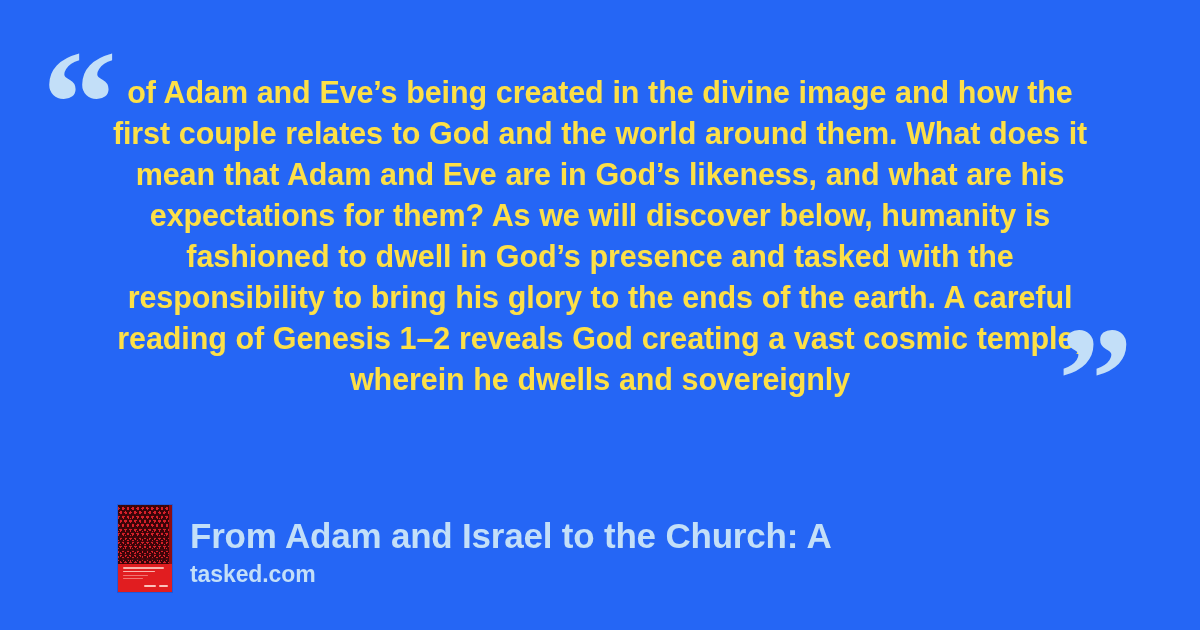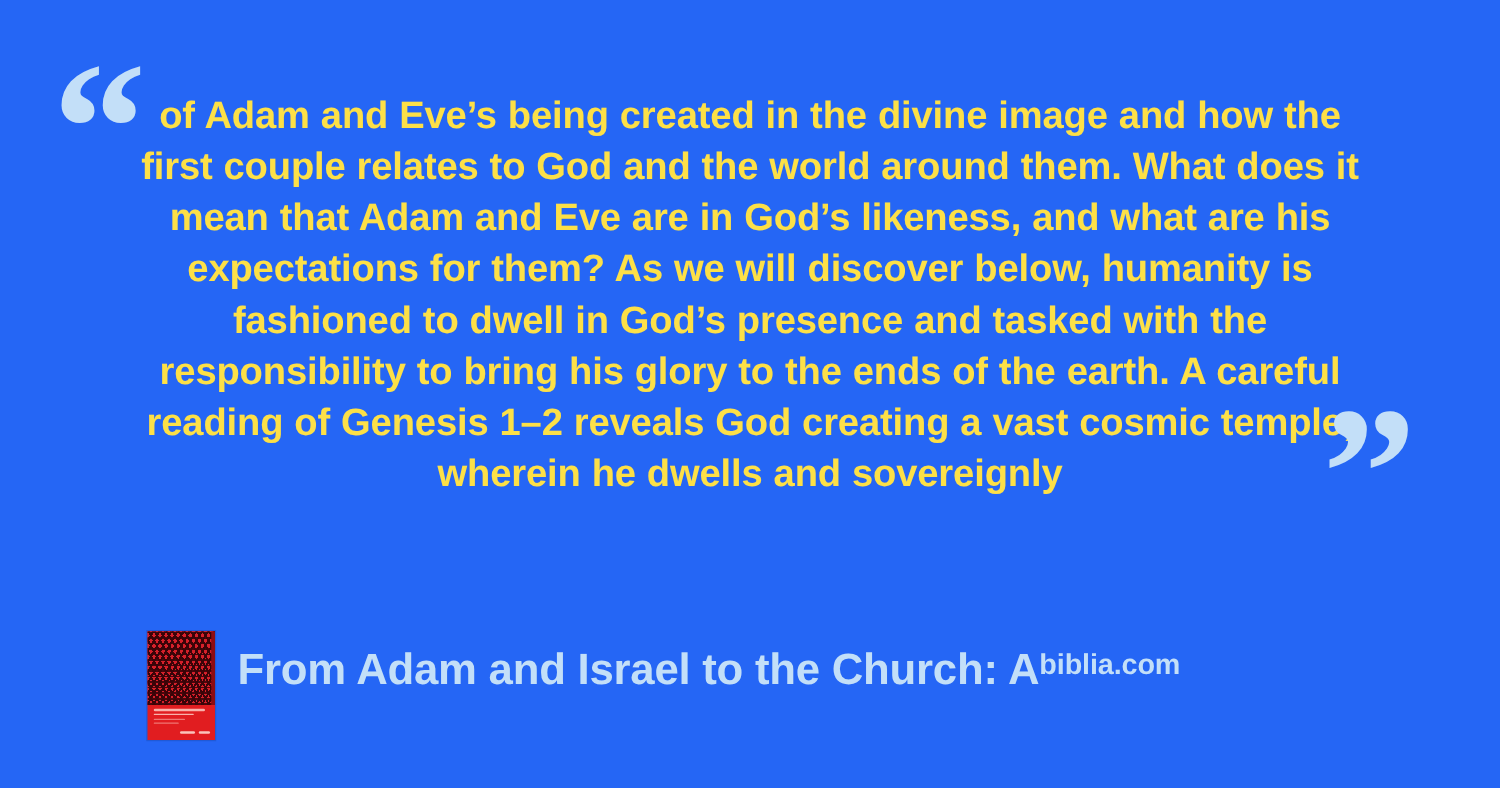--- a/index.html
+++ b/index.html
@@ -126,20 +126,21 @@
     display: block;
     height: 2px;
     background: rgba(255,225,215,0.85);
     border-radius: 1px;
   }
   .book-cover .cover-author i.a1 { width: 12px; }
   .book-cover .cover-author i.a2 { width: 9px; }
 
   .footer-texts {
     display: flex;
+    flex-direction: column;
     justify-content: space-between;
     padding-top: 9px;
   }
   .book-title {
     color: #C3DFF8;
     font-size: 35px;
     font-weight: 700;
     line-height: 43px;
     white-space: nowrap;
     letter-spacing: -0.2px;
@@ -176,17 +177,17 @@
         <div class="cover-line sub w45"></div>
       </div>
       <div class="cover-author">
         <i class="a1"></i>
           <i class="a2"></i>
       </div>
     </div>
 
     <div class="footer-texts">
       <div class="book-title">From Adam and Israel to the Church: A</div>
-      <div class="site-name">biblia.com</div>
+      <div class="site-name">tasked.com</div>
     </div>
 
   </div>
 </div>
 
 </body></html>

